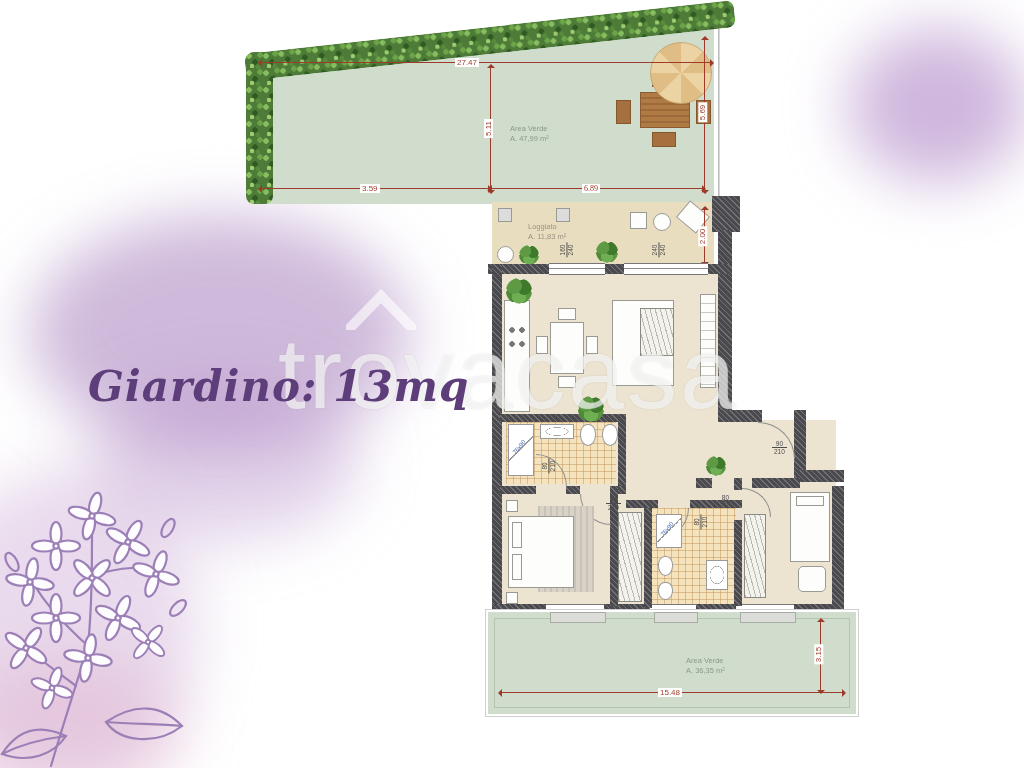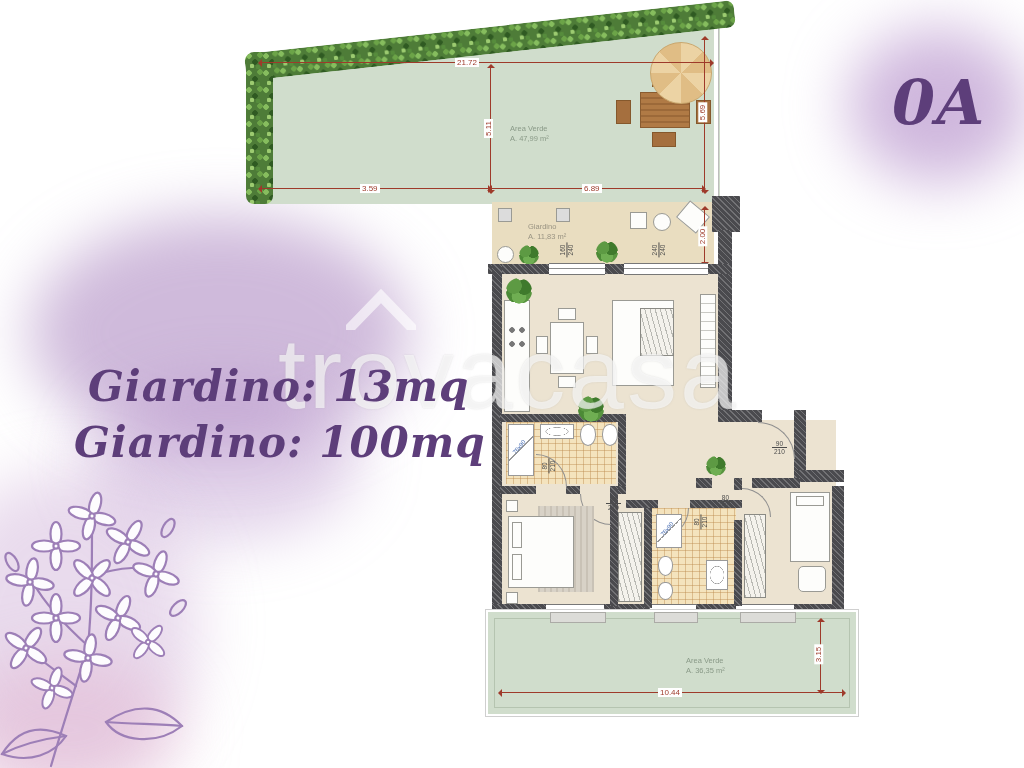--- a/index.html
+++ b/index.html
@@ -109,52 +109,52 @@
     <div class="abs" style="left:392px;top:86px;width:48px;height:34px;border:1px solid #8a5c30;
                 background:repeating-linear-gradient(#b07a45 0 4px,#9c6939 4px 6px);"></div>
     <div class="abs" style="left:404px;top:66px;width:22px;height:13px;background:#a56f3e;border:1px solid #85582c;"></div>
     <div class="abs" style="left:404px;top:126px;width:22px;height:13px;background:#a56f3e;border:1px solid #85582c;"></div>
     <div class="abs" style="left:368px;top:94px;width:13px;height:22px;background:#a56f3e;border:1px solid #85582c;"></div>
     <div class="abs" style="left:448px;top:94px;width:13px;height:22px;background:#a56f3e;border:1px solid #85582c;"></div>
     <div class="abs" style="left:402px;top:36px;width:60px;height:60px;border-radius:50%;border:1px solid #c9a76e;
                 background:conic-gradient(#ecd3a4 0 45deg,#e0bd85 45deg 90deg,#ecd3a4 90deg 135deg,#e0bd85 135deg 180deg,#ecd3a4 180deg 225deg,#e0bd85 225deg 270deg,#ecd3a4 270deg 315deg,#e0bd85 315deg 360deg);"></div>
 
     <div class="dimh" style="left:12px;top:56px;width:452px;">
-      <span class="dlab" style="left:195px;top:-5px;">21.72</span>
+      <span class="dlab" style="left:195px;top:-5px;">27.47</span>
     </div>
     <div class="dimv" style="left:242px;top:60px;height:126px;">
       <span class="dlab dlabv" style="left:-12px;top:58px;">5.11</span>
     </div>
     <div class="dimv" style="left:456px;top:32px;height:154px;">
       <span class="dlab dlabv" style="left:-12px;top:70px;">5.69</span>
     </div>
     <div class="dimh" style="left:12px;top:182px;width:230px;">
       <span class="dlab" style="left:100px;top:-5px;">3.59</span>
     </div>
-    <div class="dimh" style="left:242px;top:182px;width:214px;">
+    <div class="dimh" style="left:242px;top:182px;width:214px;font-family:Liberation Serif, serif;">
       <span class="dlab" style="left:92px;top:-5px;">6.89</span>
     </div>
 
     <div class="arealab" style="left:262px;top:118px;">
       <div>Area Verde</div>
       <div>A. 47,99 m²</div>
     </div>
   </div>
 
   <div class="abs" style="left:492px;top:202px;width:222px;height:66px;background:#e9ddc0;"></div>
   <div class="furn" style="left:498px;top:208px;width:14px;height:14px;background:#dcdcdc;"></div>
   <div class="furn" style="left:556px;top:208px;width:14px;height:14px;background:#dcdcdc;"></div>
   <div class="furn" style="left:630px;top:212px;width:17px;height:17px;"></div>
   <div class="furn" style="left:653px;top:213px;width:18px;height:18px;border-radius:50%;"></div>
   <div class="furn" style="left:680px;top:206px;width:26px;height:22px;transform:rotate(40deg);"></div>
   <div class="furn" style="left:497px;top:246px;width:17px;height:17px;border-radius:50%;"></div>
   <div class="plant" style="left:519px;top:245px;width:20px;height:20px;"></div>
   <div class="plant" style="left:596px;top:241px;width:22px;height:22px;"></div>
   <div class="arealab" style="left:528px;top:222px;color:#9a9483;">
-    <div>Giardino</div>
+    <div>Loggiato</div>
     <div>A. 11,83 m²</div>
   </div>
   <div class="dimv" style="left:704px;top:208px;height:56px;">
     <span class="dlab dlabv" style="left:-12px;top:24px;">2.00</span>
   </div>
 
   <div class="floor" style="left:500px;top:270px;width:228px;height:152px;"></div>
   <div class="floor" style="left:500px;top:420px;width:240px;height:190px;"></div>
   <div class="floor" style="left:726px;top:420px;width:110px;height:190px;"></div>
   <div class="tile" style="left:506px;top:422px;width:110px;height:62px;"></div>
@@ -280,35 +280,33 @@
   <div class="abs lawn" style="left:486px;top:610px;width:372px;height:106px;border:2px solid #fff;outline:1px solid #cfcfcf;box-sizing:border-box;">
     <div class="abs" style="left:6px;top:6px;right:6px;bottom:6px;border:1px solid #b5c4b0;"></div>
     <div class="step" style="left:62px;top:0;width:56px;height:11px;"></div>
     <div class="step" style="left:166px;top:0;width:44px;height:11px;"></div>
     <div class="step" style="left:252px;top:0;width:56px;height:11px;"></div>
     <div class="arealab" style="left:198px;top:44px;">
       <div>Area Verde</div>
       <div>A. 36,35 m²</div>
     </div>
     <div class="dimh" style="left:12px;top:80px;width:344px;">
-      <span class="dlab" style="left:158px;top:-5px;">10.44</span>
+      <span class="dlab" style="left:158px;top:-5px;">15.48</span>
     </div>
     <div class="dimv" style="left:332px;top:8px;height:72px;">
       <span class="dlab dlabv" style="left:-12px;top:30px;">3.15</span>
     </div>
   </div>
 
   <div class="wm" style="left:278px;top:316px;font-size:100px;">trovacasa</div>
   <svg class="abs" style="left:346px;top:288px;" width="70" height="42" viewBox="0 0 70 42">
     <path d="M4 40 L35 8 L66 40" fill="none" stroke="rgba(255,255,255,0.62)" stroke-width="10" stroke-linecap="round"></path>
   </svg>
 
   <div class="hand" style="left:88px;top:362px;font-size:42px;">Giardino: 13mq</div>
-  <div class="hand" style="left:74px;top:418px;font-size:42px;">Giardino: 100mq</div>
-  <div class="hand" style="left:892px;top:66px;font-size:62px;">0A</div>
 
   <svg class="abs" style="left:-4px;top:486px;" width="212" height="284" viewBox="0 0 212 284">
     <defs>
       <g id="pet">
           <ellipse cx="0" cy="-12" rx="5.5" ry="12"></ellipse>
         </g>
       <g id="flw">
         <use href="#pet"></use>
           <use href="#pet" transform="rotate(90)"></use>
         <use href="#pet" transform="rotate(180)"></use>

